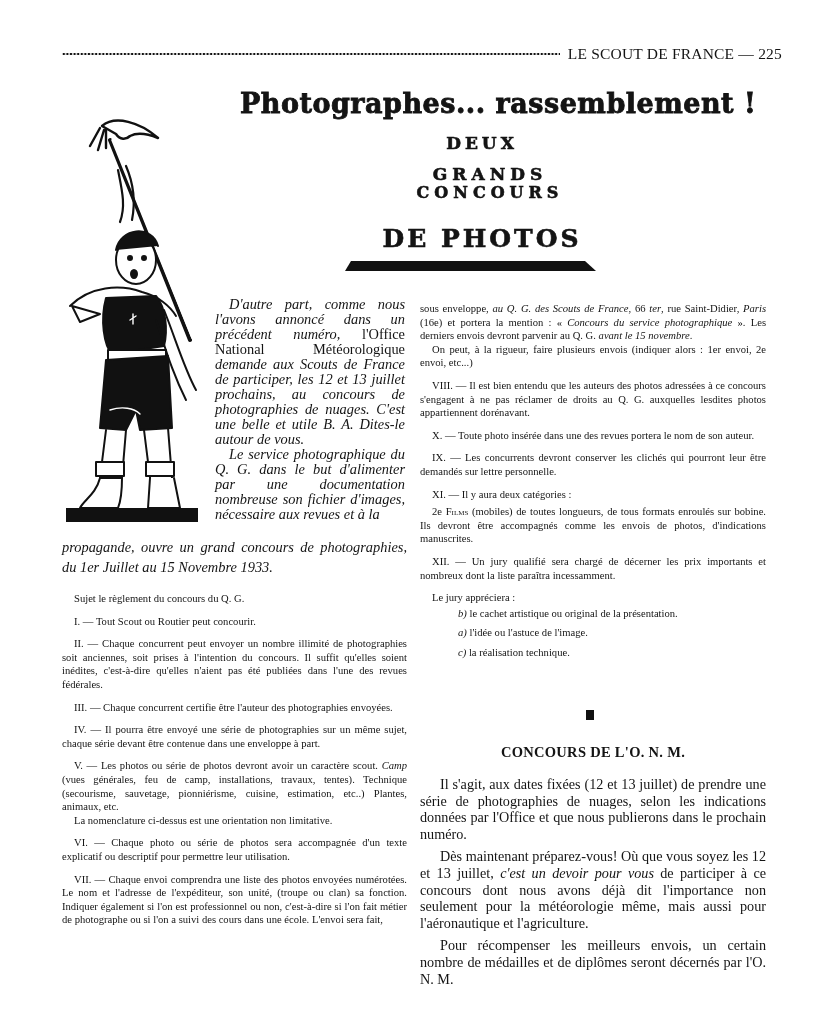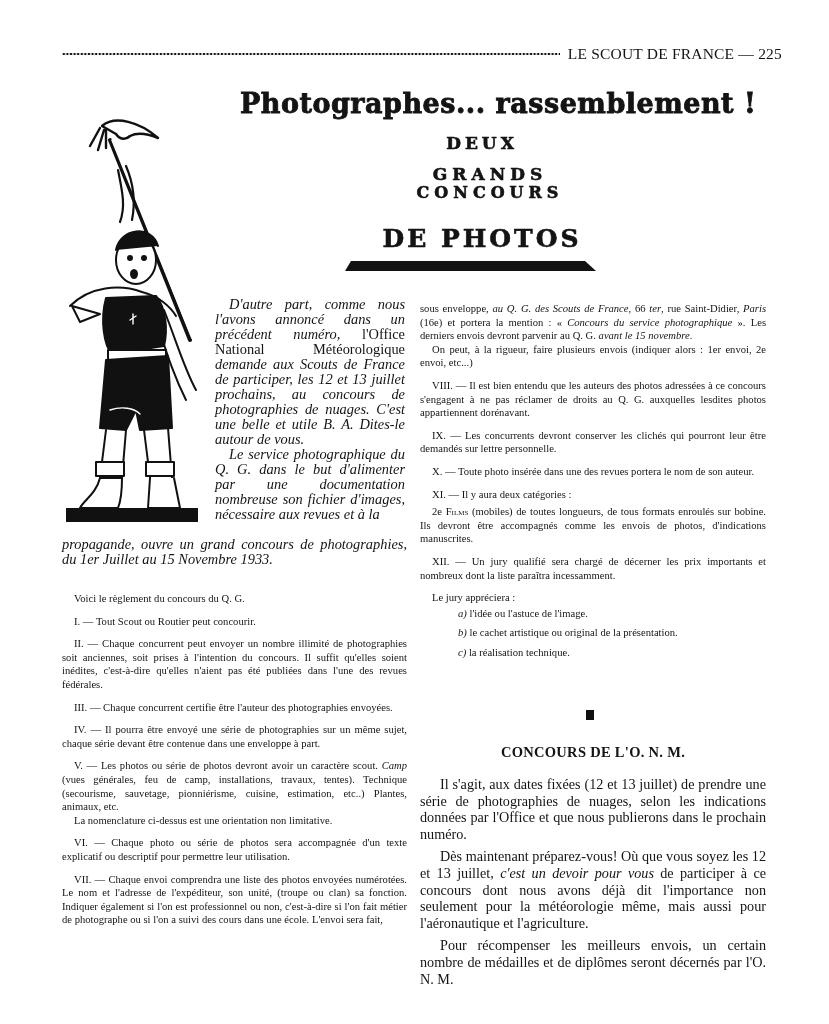--- a/index.html
+++ b/index.html
@@ -20,21 +20,21 @@
   .s3 { top: 183px; font-size: 16px; letter-spacing: 5px; }
   .s4 { top: 224px; font-size: 25px; letter-spacing: 3px; left: 332px; }
   .bar { position: absolute; top: 261px; left: 345px; width: 251px; height: 10px; background: #111;
          clip-path: polygon(6px 0, 240px 0, 100% 100%, 0 100%); }
   .figure { position: absolute; top: 110px; left: 60px; width: 160px; height: 415px; }
   .intro { position: absolute; top: 297px; left: 215px; width: 190px; font-style: italic; font-size: 14.4px;
            line-height: 15px; text-align: justify; }
   .intro p { margin: 0; text-indent: 14px; }
   .intro .roman { font-style: normal; }
   .intro-tail { position: absolute; top: 537px; left: 62px; width: 345px; font-style: italic; font-size: 14.4px;
-                line-height: 15px; text-align: justify; }
+                line-height: 20px; text-align: justify; }
   .col { position: absolute; font-size: 10.6px; line-height: 13.6px; text-align: justify; }
   .col p { margin: 0 0 9px 0; text-indent: 12px; }
   .col p.tight { margin-bottom: 0; }
   .col i { font-style: italic; }
   .left { top: 592px; left: 62px; width: 345px; }
   .right { top: 302px; left: 420px; width: 346px; }
   .list { margin: 2px 0 0 0; padding: 0 0 0 38px; list-style: none; }
   .list li { margin-bottom: 6px; }
   .sc { font-variant: small-caps; }
   .square { position: absolute; top: 710px; left: 586px; width: 8px; height: 10px; background: #111; }
@@ -102,44 +102,44 @@
   <rect x="6" y="398" width="132" height="14" fill="#111"></rect>
 </svg>
 
 <div class="intro">
   <p><span>D'autre part, comme nous l'avons annoncé dans un précédent numéro, </span><span class="roman">l'Office National Météorologique</span><span> demande aux Scouts de France de participer, les 12 et 13 juillet prochains, au concours de photographies de nuages. C'est une belle et utile B. A. Dites-le autour de vous.</span></p>
   <p>Le service photographique du Q. G. dans le but d'alimenter par une documentation nombreuse son fichier d'images, nécessaire aux revues et à la</p>
 </div>
 <div class="intro-tail">propagande, ouvre un grand concours de photographies, du 1er Juillet au 15 Novembre 1933.</div>
 
 <div class="col left">
-  <p>Voici le règlement du concours du Q. G.</p>
+  <p>Sujet le règlement du concours du Q. G.</p>
   <p>I. — Tout Scout ou Routier peut concourir.</p>
   <p>II. — Chaque concurrent peut envoyer un nombre illimité de photographies soit anciennes, soit prises à l'intention du concours. Il suffit qu'elles soient inédites, c'est-à-dire qu'elles n'aient pas été publiées dans l'une des revues fédérales.</p>
   <p>III. — Chaque concurrent certifie être l'auteur des photographies envoyées.</p>
   <p>IV. — Il pourra être envoyé une série de photographies sur un même sujet, chaque série devant être contenue dans une enveloppe à part.</p>
   <p class="tight"><span>V. — Les photos ou série de photos devront avoir un caractère scout. </span><i>Camp</i><span> (vues générales, feu de camp, installations, travaux, tentes). Technique (secourisme, sauvetage, pionniérisme, cuisine, estimation, etc..) Plantes, animaux, etc.</span></p>
   <p>La nomenclature ci-dessus est une orientation non limitative.</p>
   <p>VI. — Chaque photo ou série de photos sera accompagnée d'un texte explicatif ou descriptif pour permettre leur utilisation.</p>
   <p>VII. — Chaque envoi comprendra une liste des photos envoyées numérotées. Le nom et l'adresse de l'expéditeur, son unité, (troupe ou clan) sa fonction. Indiquer également si l'on est professionnel ou non, c'est-à-dire si l'on fait métier de photographe ou si l'on a suivi des cours dans une école. L'envoi sera fait,</p>
 </div>
 
 <div class="col right">
   <p class="tight" style="text-indent:0"><span>sous enveloppe, </span><i>au Q. G. des Scouts de France</i><span>, 66 </span><i>ter</i><span>, rue Saint-Didier, </span><i>Paris</i><span> (16e) et portera la mention : « </span><i>Concours du service photographique</i><span> ». Les derniers envois devront parvenir au Q. G. </span><i>avant le 15 novembre</i><span>.</span></p>
   <p>On peut, à la rigueur, faire plusieurs envois (indiquer alors : 1er envoi, 2e envoi, etc...)</p>
   <p>VIII. — Il est bien entendu que les auteurs des photos adressées à ce concours s'engagent à ne pas réclamer de droits au Q. G. auxquelles lesdites photos appartiennent dorénavant.</p>
+  <p>X. — Toute photo insérée dans une des revues portera le nom de son auteur.</p>
   <p>IX. — Les concurrents devront conserver les clichés qui pourront leur être demandés sur lettre personnelle.</p>
-  <p>X. — Toute photo insérée dans une des revues portera le nom de son auteur.</p>
   <p style="margin-bottom:4px">XI. — Il y aura deux catégories :</p>
   <p><span>2e </span><span class="sc">Films</span><span> (mobiles) de toutes longueurs, de tous formats enroulés sur bobine. Ils devront être accompagnés comme les envois de photos, d'indications manuscrites.</span></p>
   <p>XII. — Un jury qualifié sera chargé de décerner les prix importants et nombreux dont la liste paraîtra incessamment.</p>
   <p class="tight">Le jury appréciera :</p>
   <ul class="list">
+    <li><i>b)</i><span> le cachet artistique ou original de la présentation.</span></li>
     <li><i>a)</i><span> l'idée ou l'astuce de l'image.</span></li>
-    <li><i>b)</i><span> le cachet artistique ou original de la présentation.</span></li>
     <li><i>c)</i><span> la réalisation technique.</span></li>
   </ul>
 </div>
 
 <div class="square"></div>
 
 <div class="onm-title">CONCOURS DE L'O. N. M.</div>
 <div class="onm">
   <p>Il s'agit, aux dates fixées (12 et 13 juillet) de prendre une série de photographies de nuages, selon les indications données par l'Office et que nous publierons dans le prochain numéro.</p>
   <p><span>Dès maintenant préparez-vous! Où que vous soyez les 12 et 13 juillet, </span><i>c'est un devoir pour vous</i><span> de participer à ce concours dont nous avons déjà dit l'importance non seulement pour la météorologie même, mais aussi pour l'aéronautique et l'agriculture.</span></p>

